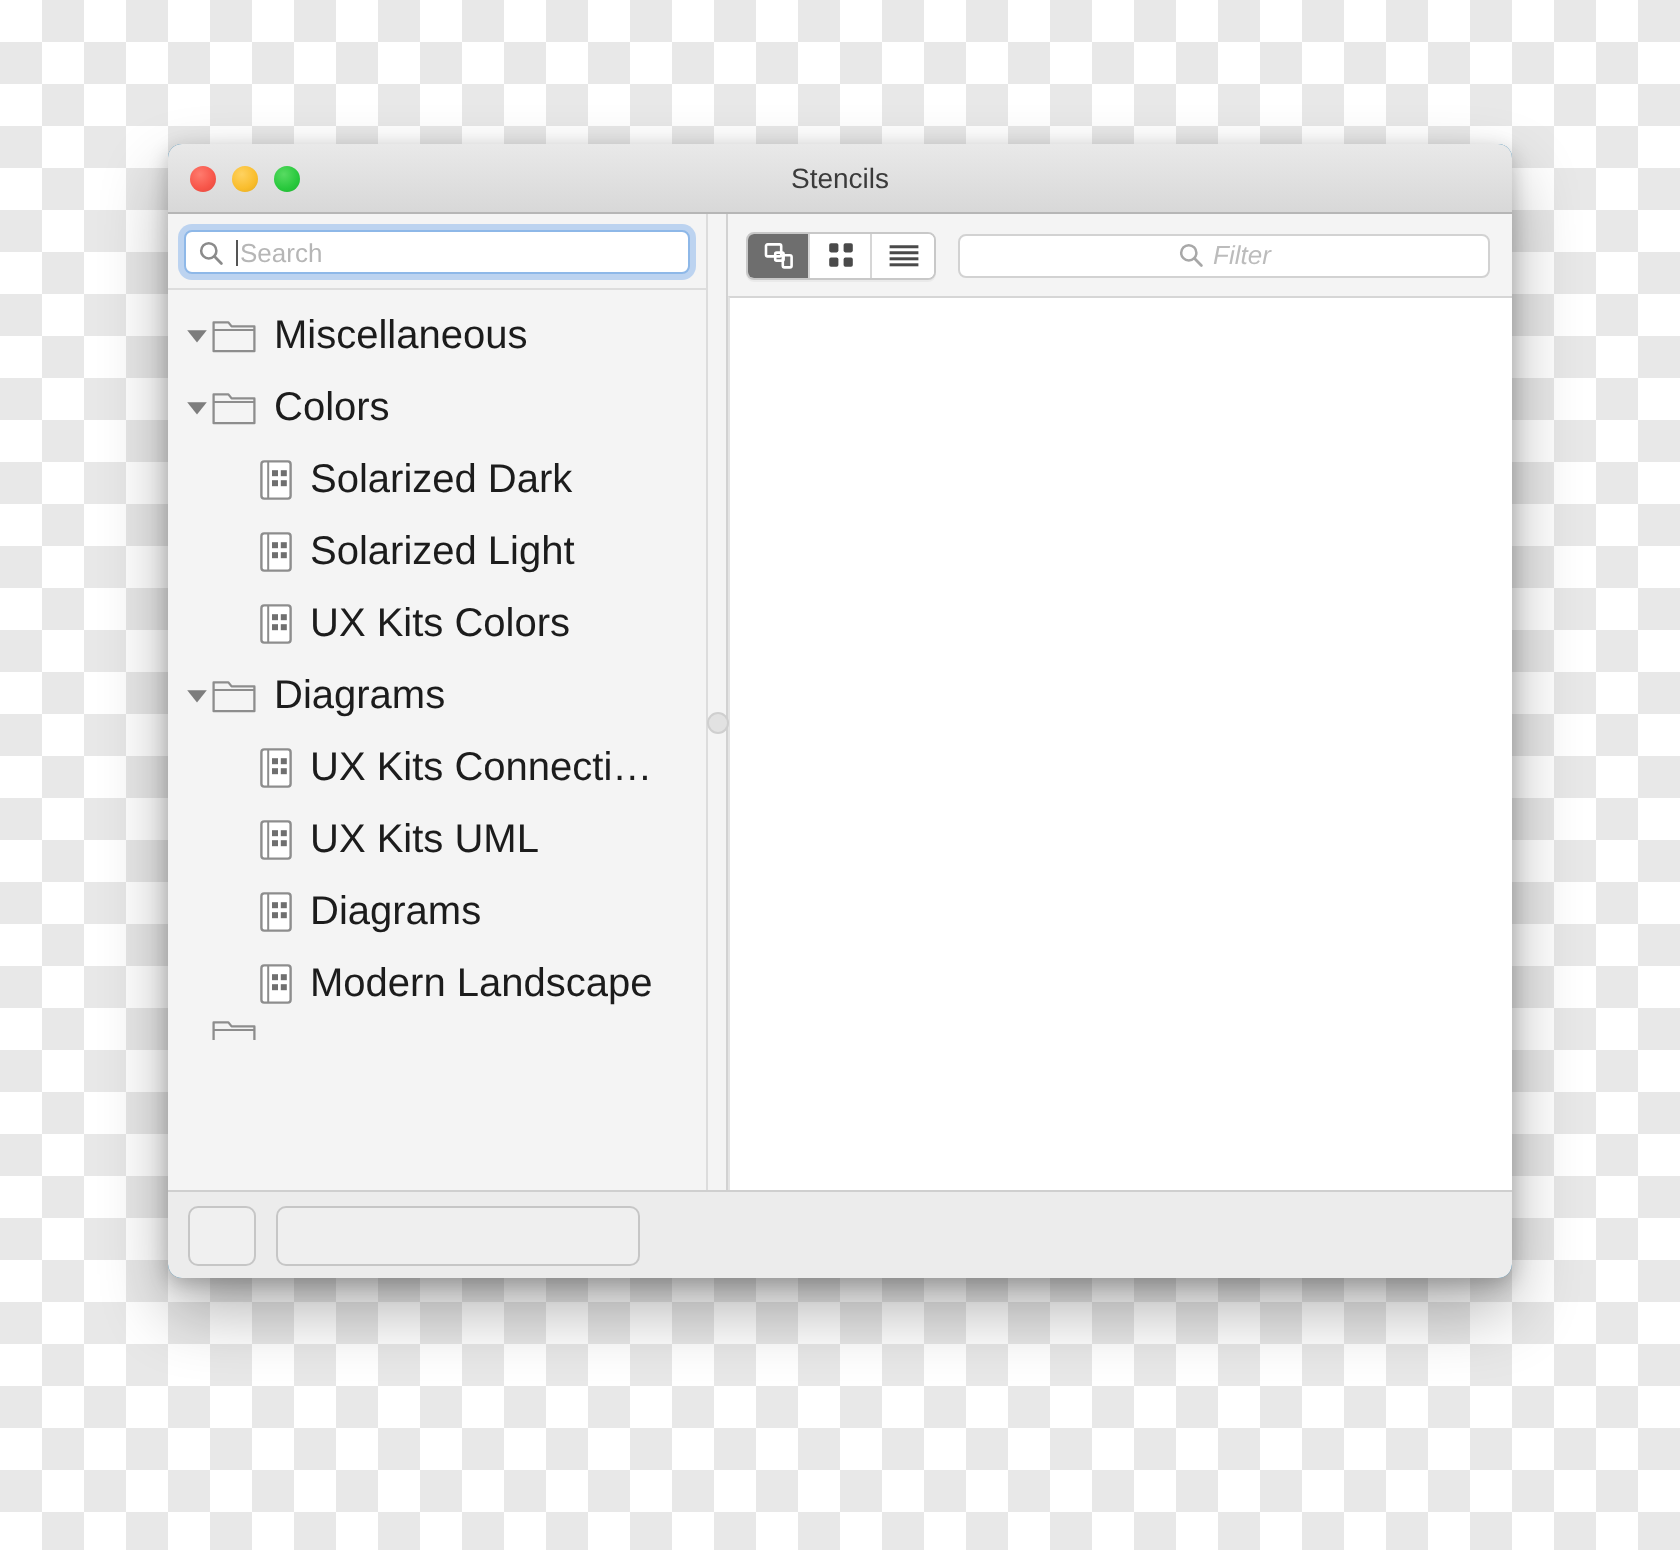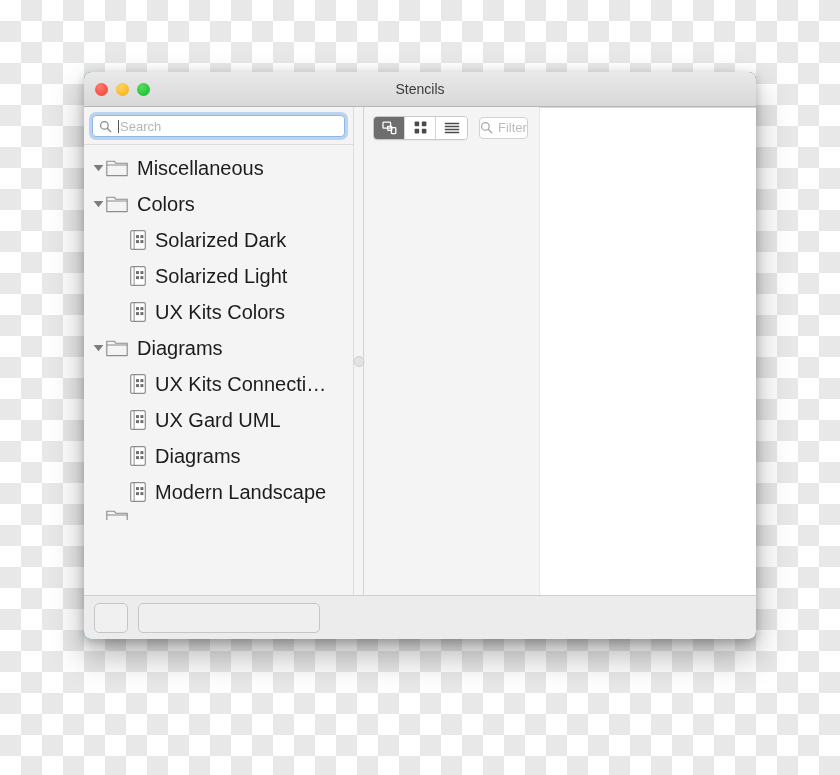--- a/index.html
+++ b/index.html
@@ -192,23 +192,24 @@
     height: 9px;
     border-radius: 50%;
     background: #e2e2e2;
     border: 1px solid #cfcfcf;
   }
 
   
   #right-pane {
     flex: 1 1 auto;
     display: flex;
-    flex-direction: row;
+    flex-direction: column;
     min-width: 0;
     background: #f4f4f4;
+    font-style: italic;
   }
   #toolbar {
     flex: 0 0 auto;
     height: 41px;
     display: flex;
     align-items: center;
     padding: 0 11px 0 9px;
     gap: 11px;
     background: #f4f4f4;
   }
@@ -414,21 +415,21 @@
             <span class="row-icon">
               <svg width="16" height="20" viewBox="0 0 16 20">
                 <rect x="0.7" y="0.7" width="14.6" height="18.6" rx="1.4" fill="#ffffff" stroke="#8d8d8d" stroke-width="1.2"></rect>
                 <line x1="4.1" y1="0.7" x2="4.1" y2="19.3" stroke="#8d8d8d" stroke-width="1"></line>
                 <rect x="6.0" y="5.1" width="3.0" height="3.0" fill="#6f6f6f"></rect>
                 <rect x="10.4" y="5.1" width="3.0" height="3.0" fill="#6f6f6f"></rect>
                 <rect x="6.0" y="10.1" width="3.0" height="3.0" fill="#6f6f6f"></rect>
                 <rect x="10.4" y="10.1" width="3.0" height="3.0" fill="#6f6f6f"></rect>
               </svg>
             </span>
-            <span class="row-label">UX Gard UML</span>
+            <span class="row-label">UX Kits UML</span>
           </div>
           <div class="tree-row child">
             <span class="row-icon">
               <svg width="16" height="20" viewBox="0 0 16 20">
                 <rect x="0.7" y="0.7" width="14.6" height="18.6" rx="1.4" fill="#ffffff" stroke="#8d8d8d" stroke-width="1.2"></rect>
                 <line x1="4.1" y1="0.7" x2="4.1" y2="19.3" stroke="#8d8d8d" stroke-width="1"></line>
                 <rect x="6.0" y="5.1" width="3.0" height="3.0" fill="#6f6f6f"></rect>
                 <rect x="10.4" y="5.1" width="3.0" height="3.0" fill="#6f6f6f"></rect>
                 <rect x="6.0" y="10.1" width="3.0" height="3.0" fill="#6f6f6f"></rect>
                 <rect x="10.4" y="10.1" width="3.0" height="3.0" fill="#6f6f6f"></rect>

